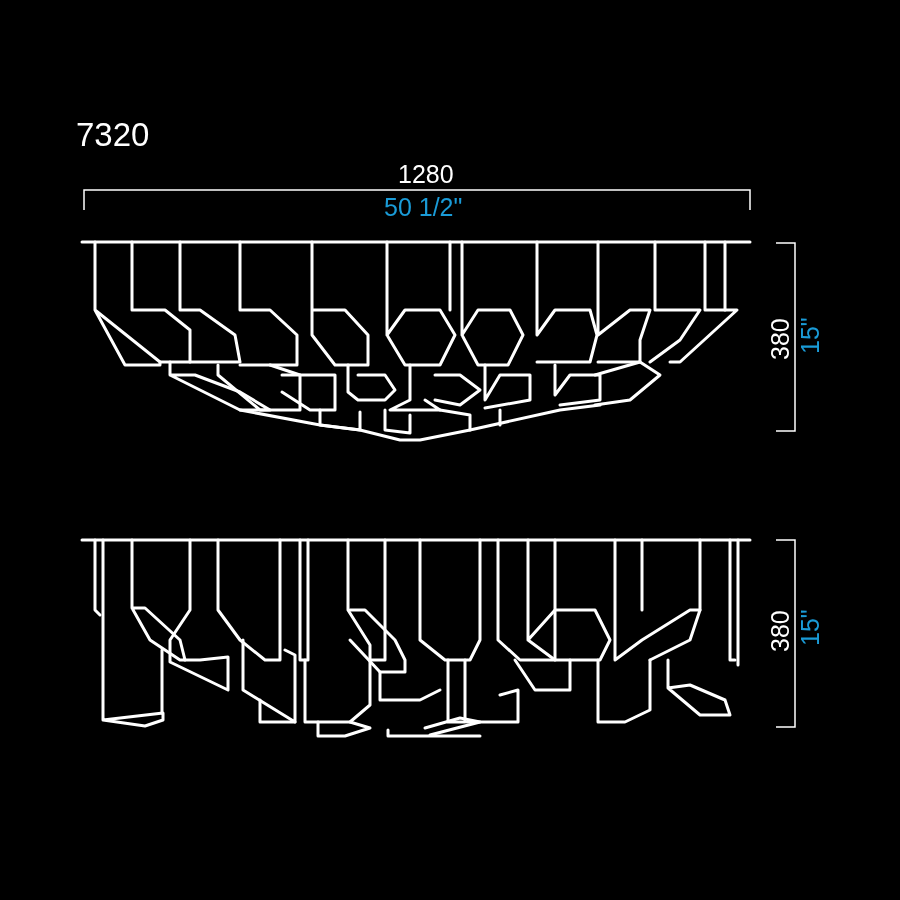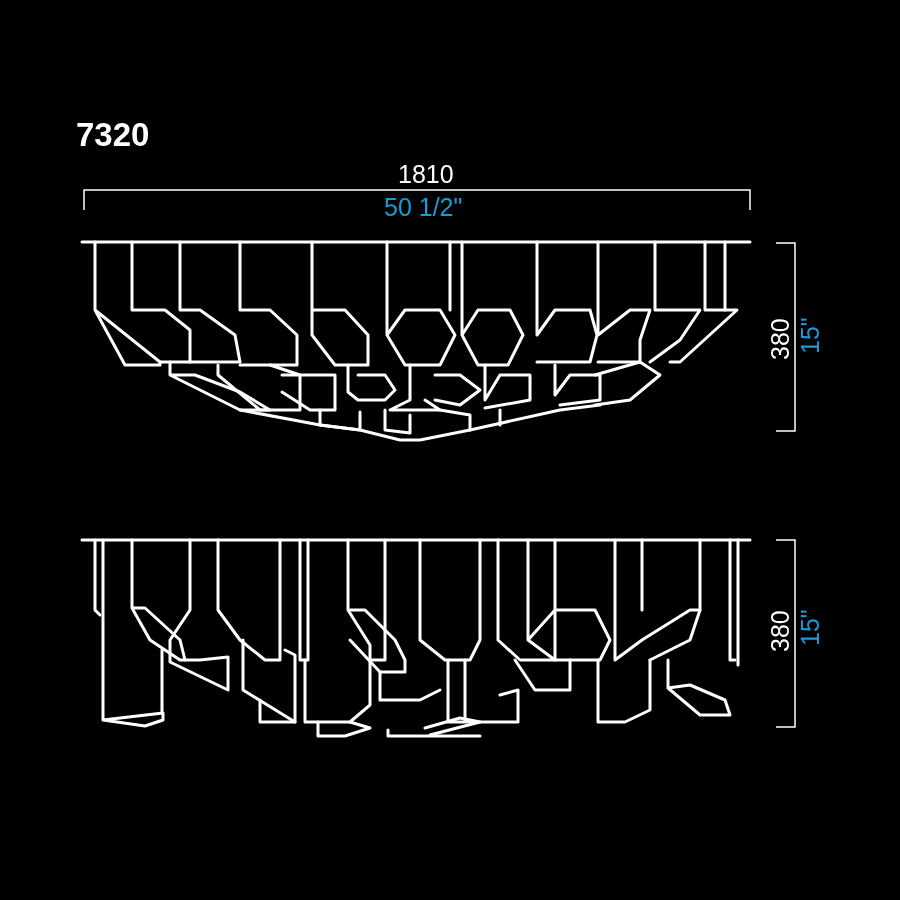--- a/index.html
+++ b/index.html
@@ -1,31 +1,31 @@
 <!DOCTYPE html>
 <html><head>
   <meta charset="utf-8">
   <style>
     html, body { margin: 0; padding: 0; background: #000; }
     body { width: 900px; height: 900px; position: relative; overflow: hidden; font-family: "Liberation Sans", sans-serif; }
-    .model { position: absolute; left: 76px; top: 116px; font-size: 33px; color: #fff; letter-spacing: 0px; font-weight: bold; }
+    .model { position: absolute; left: 76px; top: 116px; font-size: 33px; color: #fff; letter-spacing: 0px; }
     .dim-label { position: absolute; font-size: 25px; color: #fff; }
     .dim-label.blue { color: #1a9bd7; }
     .w-mm { left: 398px; top: 160px; }
     .w-in { left: 384px; top: 193px; }
     .vert { position: absolute; transform-origin: left top; transform: rotate(-90deg); white-space: nowrap; font-size: 25px; }
     svg { position: absolute; left: 0; top: 0; }
     .ln { fill: none; stroke: #fff; stroke-width: 3; stroke-linejoin: round; stroke-linecap: round; }
     .dl { fill: none; stroke: #fff; stroke-width: 1.5; }
   </style>
 </head>
 <body>
 
 <div class="model">7320</div>
-<div class="dim-label w-mm">1810</div>
+<div class="dim-label w-mm">1280</div>
 <div class="dim-label blue w-in">50 1/2"</div>
 
 <div class="vert" style="left:766px; top:360px; color:#fff;">380</div>
 <div class="vert" style="left:796px; top:354px; color:#1a9bd7;">15"</div>
 <div class="vert" style="left:766px; top:652px; color:#fff;">380</div>
 <div class="vert" style="left:796px; top:646px; color:#1a9bd7;">15"</div>
 
 <svg width="900" height="900" viewBox="0 0 900 900">
 
   <g>

